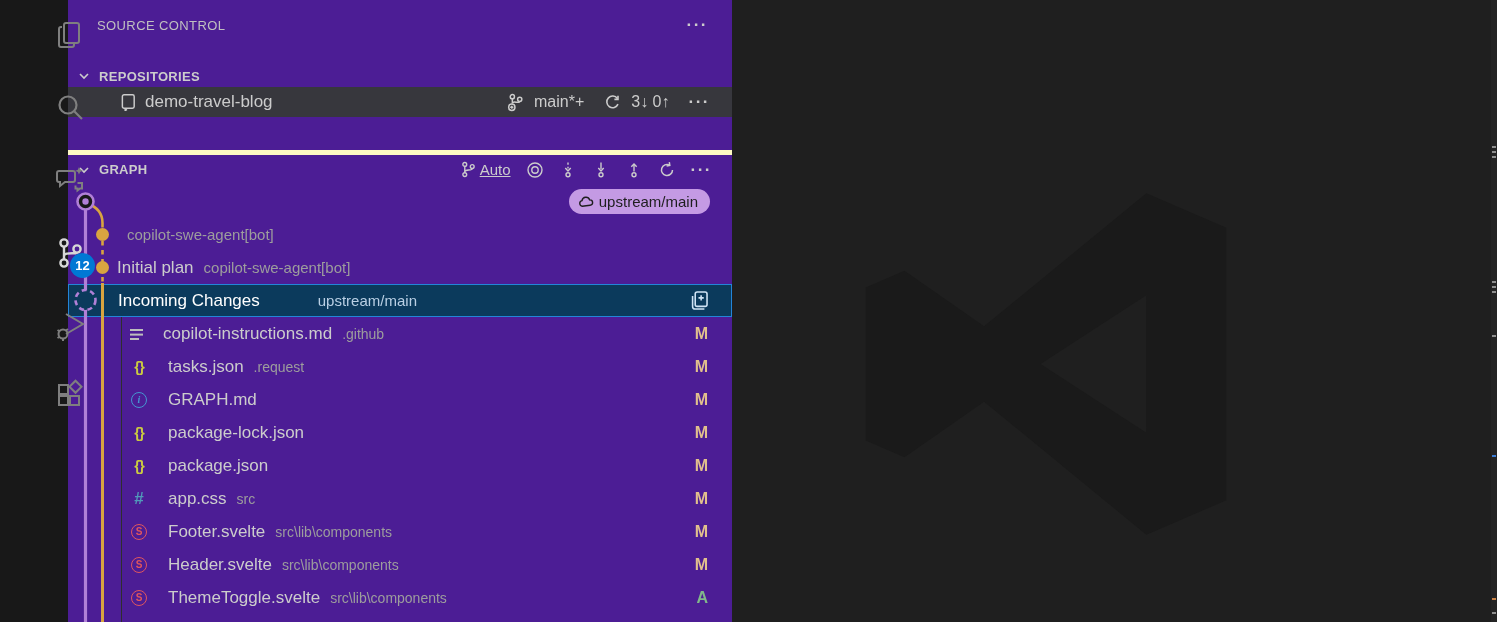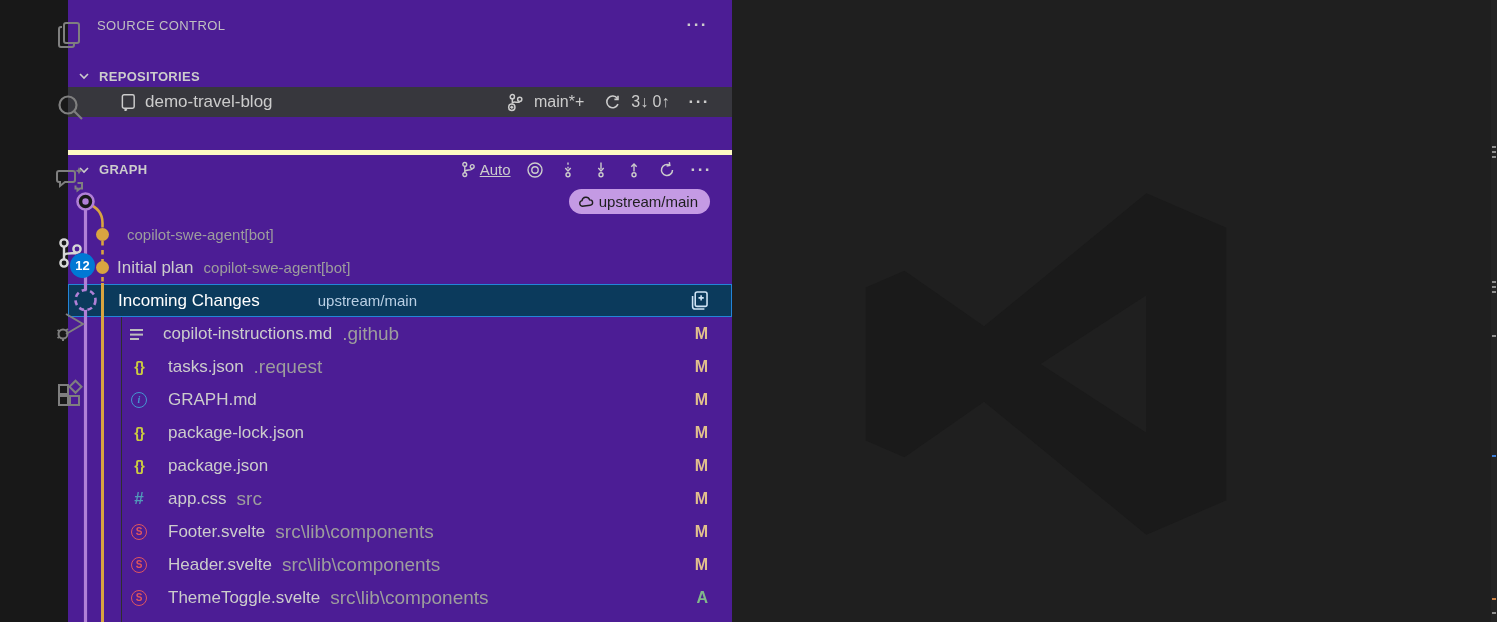--- a/index.html
+++ b/index.html
@@ -50,21 +50,21 @@
   .commit-row.selected { background:#0b3a5c; border:1px solid #2385d9;gap:48px; }
   .sel-title { font-size:17px; color:#ffffff; }
   .sel-desc  { font-size:15px; color:#b9cfe4; margin-left:10px; }
   .sel-action { margin-left:auto; color:#cfe3f5; display:flex; cursor:pointer; }
 
   
   .file-list { position:absolute; top:317px; left:0; right:0; }
   .file-row { height:33px; display:flex; align-items:center; padding:0 24px 0 61px; white-space:nowrap; cursor:pointer; }
   .ficon { width:20px; flex:0 0 auto; display:flex; align-items:center; justify-content:center; }
   .fname { font-size:17px; color:#cccccc; margin-left:19px; }
-  .fpath { font-size:19px; color:#9d9d9d; margin-left:10px; }
+  .fpath { font-size:14px; color:#9d9d9d; margin-left:10px; }
   .fstatus { margin-left:auto; font-size:16px; font-weight:600; }
   .st-m { color:#e2c08d; } .st-a { color:#81b88b; }
 
   .json-braces::before { content:"{}"; color:#cbcb41; font-weight:700; font-size:15px; letter-spacing:-1px; }
   .css-hash::before { content:"#"; color:#519aba; font-weight:700; font-size:17px; }
   .circle-glyph { width:16px; height:16px; border-radius:50%; display:flex; align-items:center; justify-content:center; }
   .info-circle { border:1.6px solid #4596d1; color:#4596d1; }
   .info-circle::before { content:"i"; font:italic 700 10px "Liberation Serif", serif; }
   .svelte-circle { border:1.6px solid #e0565e; color:#e0565e; }
   .svelte-circle::before { content:"S"; font-size:10px; font-weight:700; }

